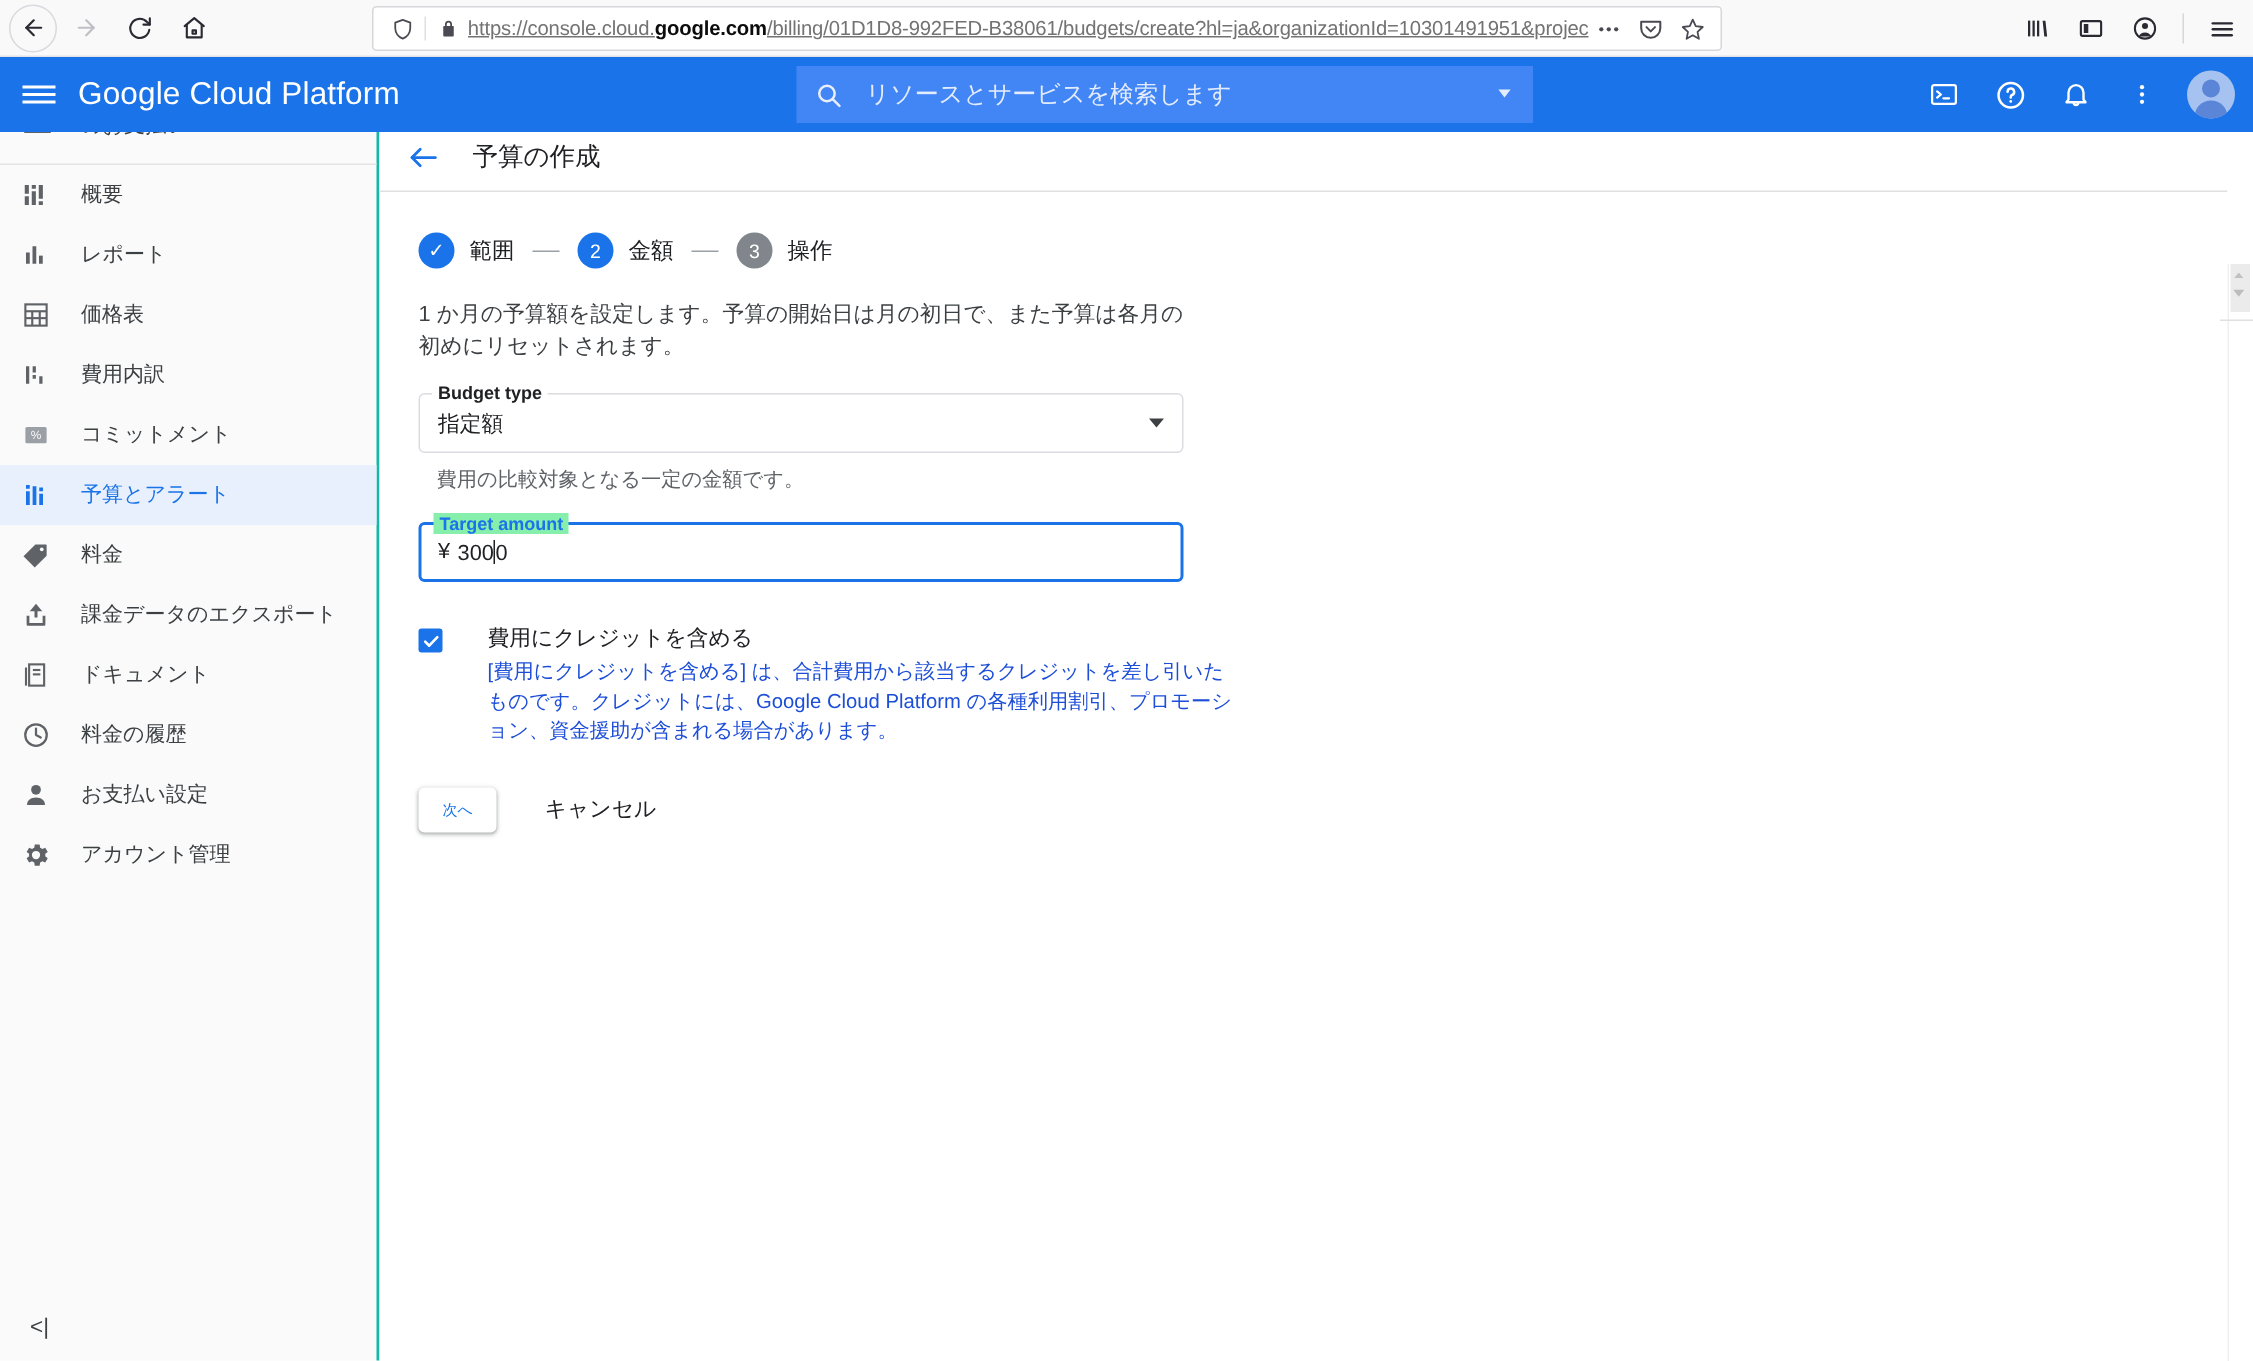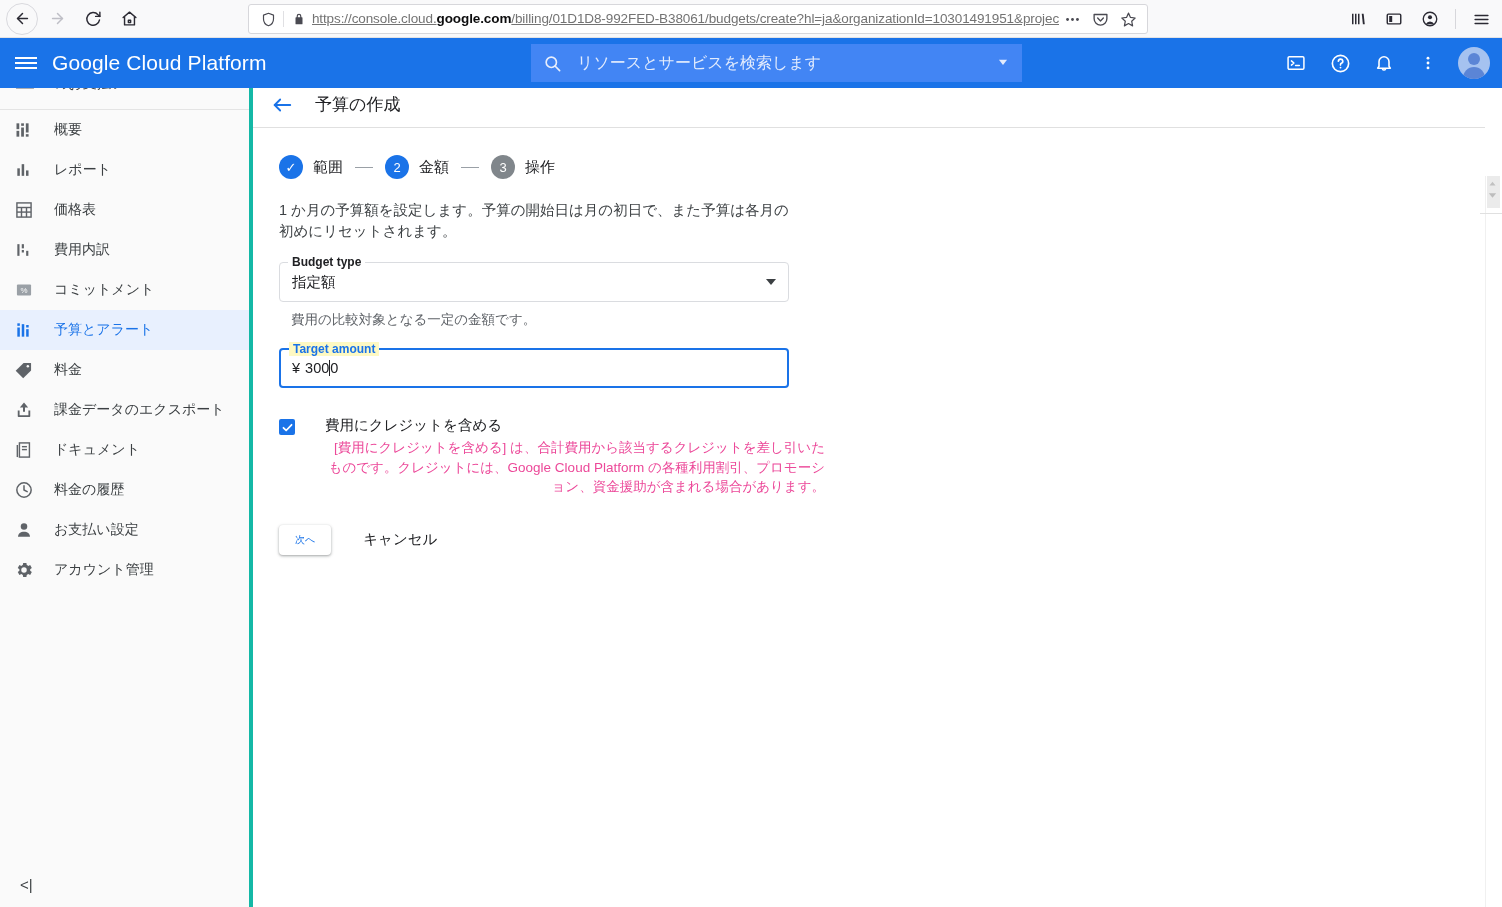--- a/index.html
+++ b/index.html
@@ -113,21 +113,21 @@
     position: absolute; top: 88px; left: 0;
     width: 1502px; height: 819px;
     background: #fff;
   }
 
   
   #sidebar {
     position: absolute; left: 0; top: 0;
     width: 253px; height: 819px;
     background: #fafafa;
-    border-right: 4px solid #14b8a6;
+    border-right: 2px solid #14b8a6;
     overflow: hidden;
   }
   #sidebar-scroll { position:absolute; top:-30px; left:0; width:253px; }
   .side-acct {
     height: 52px; display: flex; align-items: center; padding-left: 14px;
     border-bottom: 1px solid #e4e4e4;
   }
   .side-acct .ic { width: 40px; display:flex; align-items:center; color:#5f6368;}
   .side-acct .lbl { font-size: 14px; color: #3c4043; }
   .side-item {
@@ -224,41 +224,41 @@
     margin-top: 19px;
     height: 40px;
     border: 2px solid #1a73e8;
     border-radius: 4px;
     width: 510px;
     display: flex; align-items: center;
     padding: 0 11px;
   }
   .field-focused .legend {
     position: absolute; top: -8px; left: 8px;
-    background: #fef9c3; padding: 0 4px;
+    background: #86efac; padding: 0 4px;
     font-size: 12px; font-weight: bold; color: #1a73e8;
   }
   .field-focused .currency { font-size: 14.5px; color: #202124; margin-right: 5px; }
   .field-focused .amt { font-size: 14.5px; color: #202124; }
   .caret-bar {
     display: inline-block; width: 1px; height: 16px;
     background: #202124; vertical-align: -3px;
   }
 
   
   #credit-block { margin-top: 28px; display: flex; width: 515px; gap: 16px; }
   #credit-checkbox {
     width: 16px; height: 16px; border-radius: 2px;
     background: #1a73e8;
     display: flex; align-items: center; justify-content: center;
     flex: 0 0 16px; margin-top: 3px; cursor: pointer;
   }
   #credit-texts { margin-left: 14px; }
   #credit-title { font-size: 14.5px; color: #202124; }
-  #credit-desc { margin-top: 3px; font-size: 13.5px; color: #ec4899; line-height: 1.45; width: 500px; text-align: right; }
+  #credit-desc { margin-top: 3px; font-size: 13.5px; color: #1d4ed8; line-height: 1.45; width: 500px; }
 
   
   #btn-row { margin-top: 28px; display: flex; align-items: center; }
   #next-btn {
     background: #fff; color: #1a73e8;
     border: none; border-radius: 4px;
     box-shadow: 0 1px 2px 0 rgba(60,64,67,.3), 0 1px 3px 1px rgba(60,64,67,.15);
     height: 30px; padding: 0 16px;
     font-size: 10px; font-family: inherit;
     cursor: pointer;

